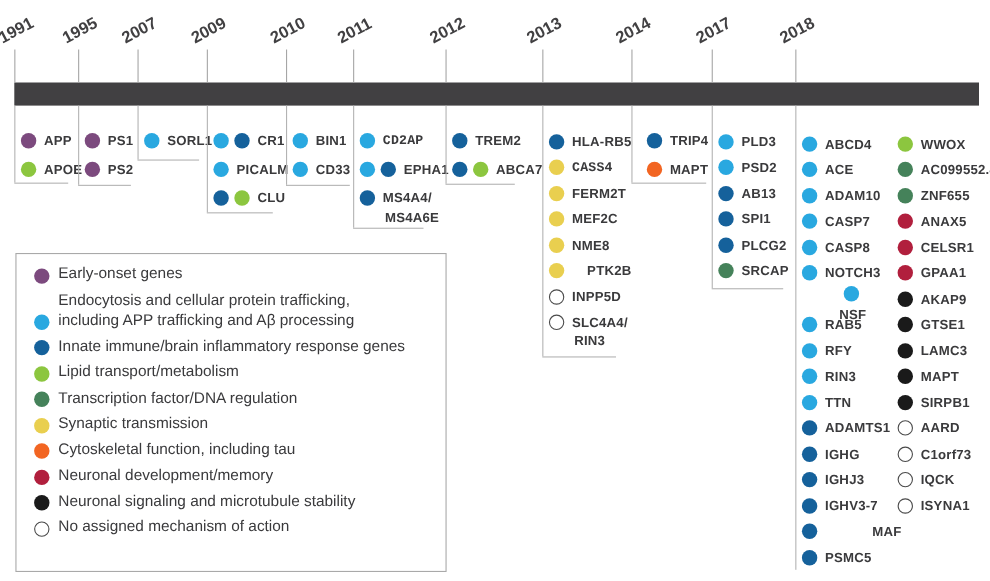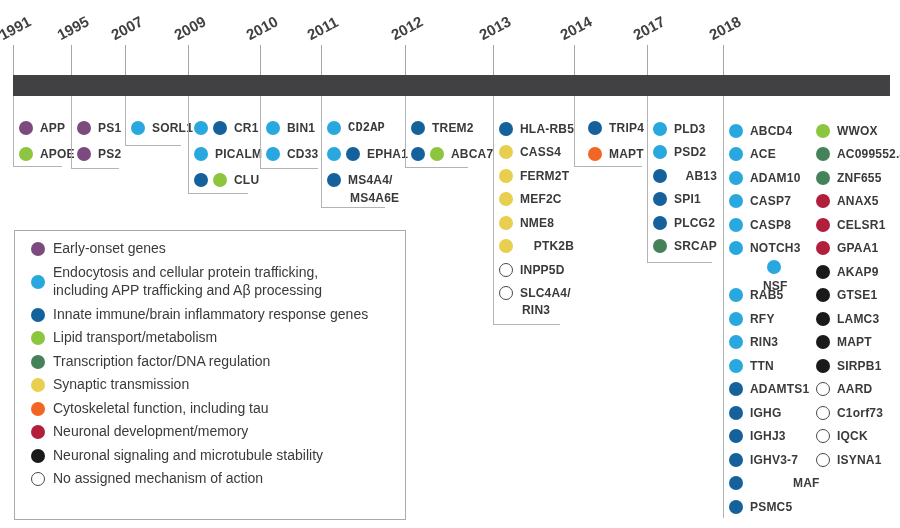--- a/index.html
+++ b/index.html
@@ -12,21 +12,21 @@
   .vline{position:absolute;width:1px;background:#b3b3b3;}
   .hline{position:absolute;height:1px;background:#b3b3b3;}
   .gcol{position:absolute;}
   .grow{display:flex;align-items:center;gap:5px;white-space:nowrap;}
   .grow.cont{height:18px;padding-left:21px;margin-top:-4px;}
   .glabel{font-size:12px;font-weight:bold;color:#3a3a3c;margin-left:2px;letter-spacing:0.2px;}
   .dot{display:inline-block;border-radius:50%;flex:none;box-sizing:border-box;}
   .key{position:absolute;left:14px;top:230px;width:392px;height:290px;border:1px solid #a9a9a9;
        background:#fff;box-sizing:border-box;padding:8px 0 0 16px;}
   .key-title{font-weight:bold;font-size:16px;letter-spacing:1.5px;color:#1a1a1a;height:20px;}
-  .kitem{display:flex;align-items:center;gap:8px;margin-bottom:5px;}
+  .kitem{display:flex;align-items:flex-end;gap:8px;margin-bottom:5px;}
   .kitem .dot{margin-top:2px;}
   .ktext{font-size:14px;color:#3a3a3c;line-height:18.5px;}
 </style>
 </head>
 <body>
 
 <div class="stage">
   <div class="bar" style="background: rgb(65, 64, 66);"></div>
   <div id="timeline">
       <div class="tick" style="left: 13px;"></div>
@@ -140,21 +140,21 @@
       </div>
       <div class="tick" style="left: 493px;"></div>
       <div class="year" style="left: 485px;">2013</div>
       <div class="vline" style="left: 493px; top: 96px; height: 228px; background: rgb(179, 179, 179);"></div>
       <div class="hline" style="left: 493px; top: 324px; width: 67px; background: rgb(179, 179, 179);"></div>
       <div class="gcol" style="left: 499px; top: 117px;">
         <div class="grow" style="height: 23.5px;">
           <span class="dot" style="height: 14px; width: 14px; background: rgb(21, 97, 155);"></span>
           <span class="glabel">HLA-RB5</span>
         </div>
-        <div class="grow" style="height: 23.5px;">
+        <div class="grow" style="height: 23.5px; font-family: Liberation Mono, monospace;">
           <span class="dot" style="height: 14px; width: 14px; background: rgb(233, 207, 79);"></span>
           <span class="glabel">CASS4</span>
         </div>
         <div class="grow" style="height: 23.5px;">
           <span class="dot" style="height: 14px; width: 14px; background: rgb(233, 207, 79);"></span>
           <span class="glabel">FERM2T</span>
         </div>
         <div class="grow" style="height: 23.5px;">
           <span class="dot" style="height: 14px; width: 14px; background: rgb(233, 207, 79);"></span>
           <span class="glabel">MEF2C</span>
@@ -199,21 +199,21 @@
       <div class="hline" style="left: 647px; top: 262px; width: 65px; background: rgb(179, 179, 179);"></div>
       <div class="gcol" style="left: 653px; top: 117px;">
         <div class="grow" style="height: 23.5px;">
           <span class="dot" style="height: 14px; width: 14px; background: rgb(41, 168, 224);"></span>
           <span class="glabel">PLD3</span>
         </div>
         <div class="grow" style="height: 23.5px;">
           <span class="dot" style="height: 14px; width: 14px; background: rgb(41, 168, 224);"></span>
           <span class="glabel">PSD2</span>
         </div>
-        <div class="grow" style="height: 23.5px; justify-content: space-between;">
+        <div class="grow" style="height: 23.5px;">
           <span class="dot" style="height: 14px; width: 14px; background: rgb(21, 97, 155);"></span>
           <span class="glabel">AB13</span>
         </div>
         <div class="grow" style="height: 23.5px;">
           <span class="dot" style="height: 14px; width: 14px; background: rgb(21, 97, 155);"></span>
           <span class="glabel">SPI1</span>
         </div>
         <div class="grow" style="height: 23.5px;">
           <span class="dot" style="height: 14px; width: 14px; background: rgb(21, 97, 155);"></span>
           <span class="glabel">PLCG2</span>

